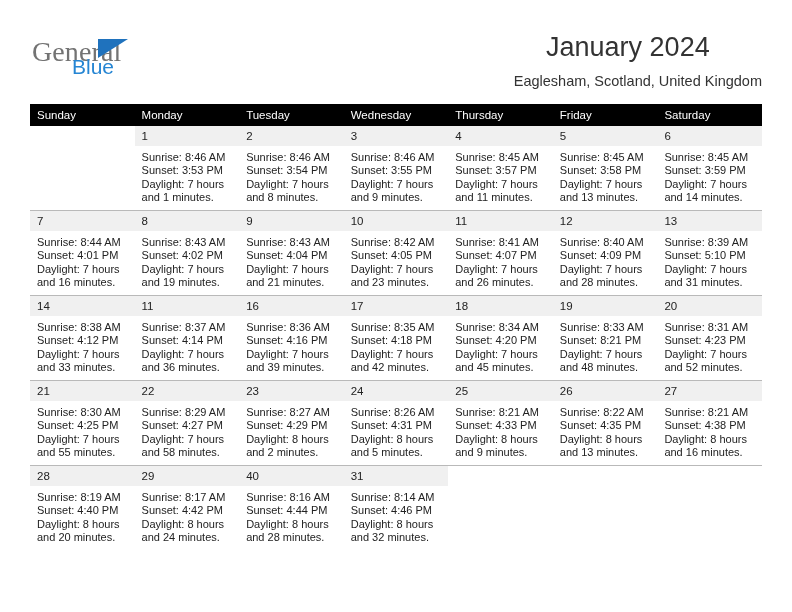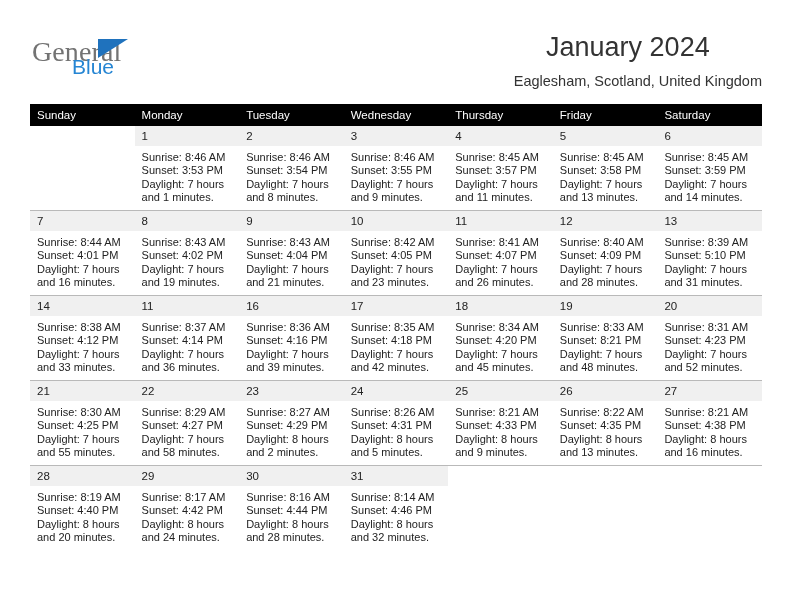--- a/index.html
+++ b/index.html
@@ -511,21 +511,21 @@
               <div class="info">
                 <div>Sunrise: 8:17 AM</div>
                 <div>Sunset: 4:42 PM</div>
                 <div>Daylight: 8 hours</div>
                 <div>and 24 minutes.</div>
               </div>
             </div>
           </td>
           <td>
             <div class="daycell">
-              <div class="daynum">30</div>
+              <div class="daynum">40</div>
               <div class="info">
                 <div>Sunrise: 8:16 AM</div>
                 <div>Sunset: 4:44 PM</div>
                 <div>Daylight: 8 hours</div>
                 <div>and 28 minutes.</div>
               </div>
             </div>
           </td>
           <td>
             <div class="daycell">

